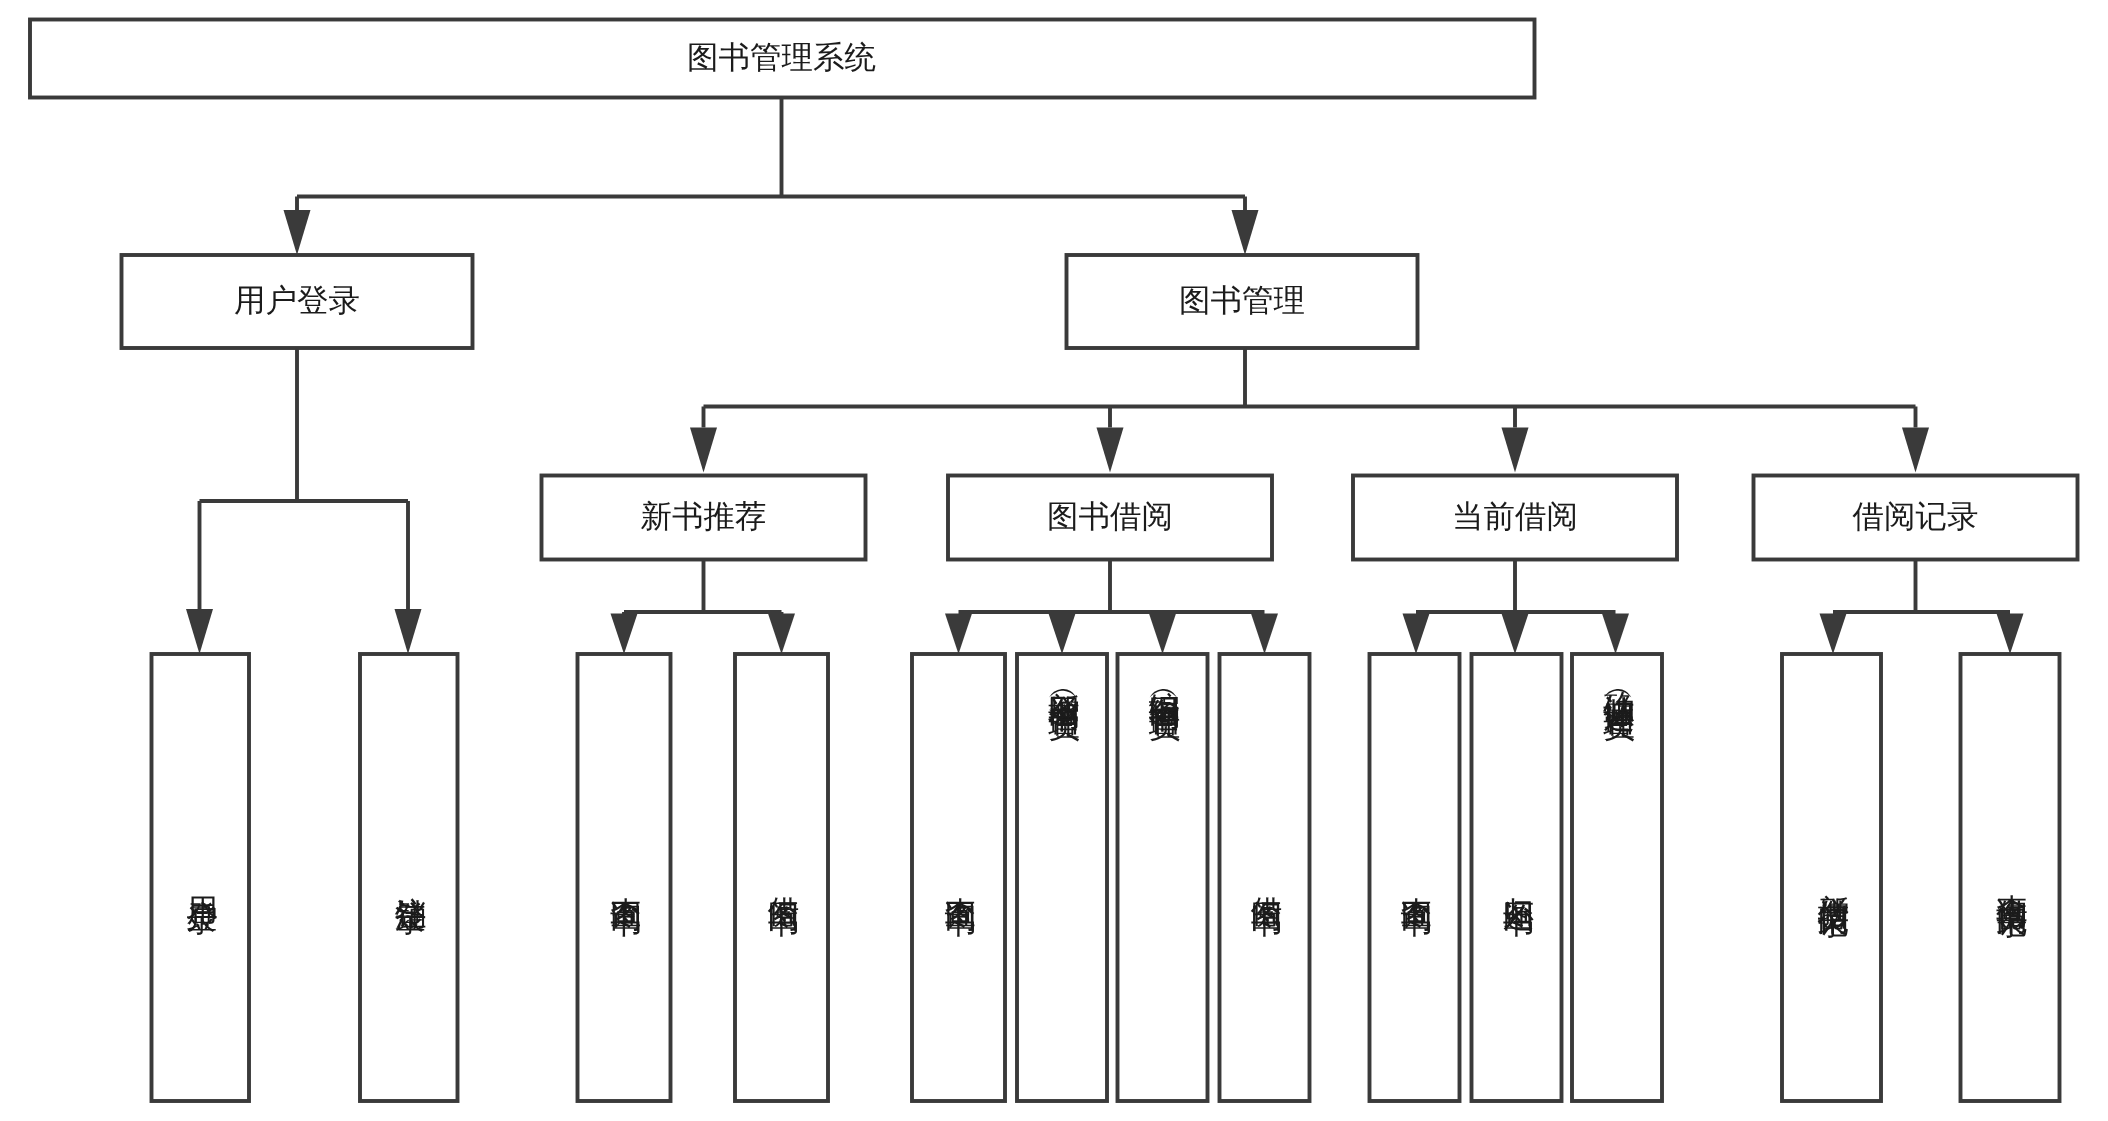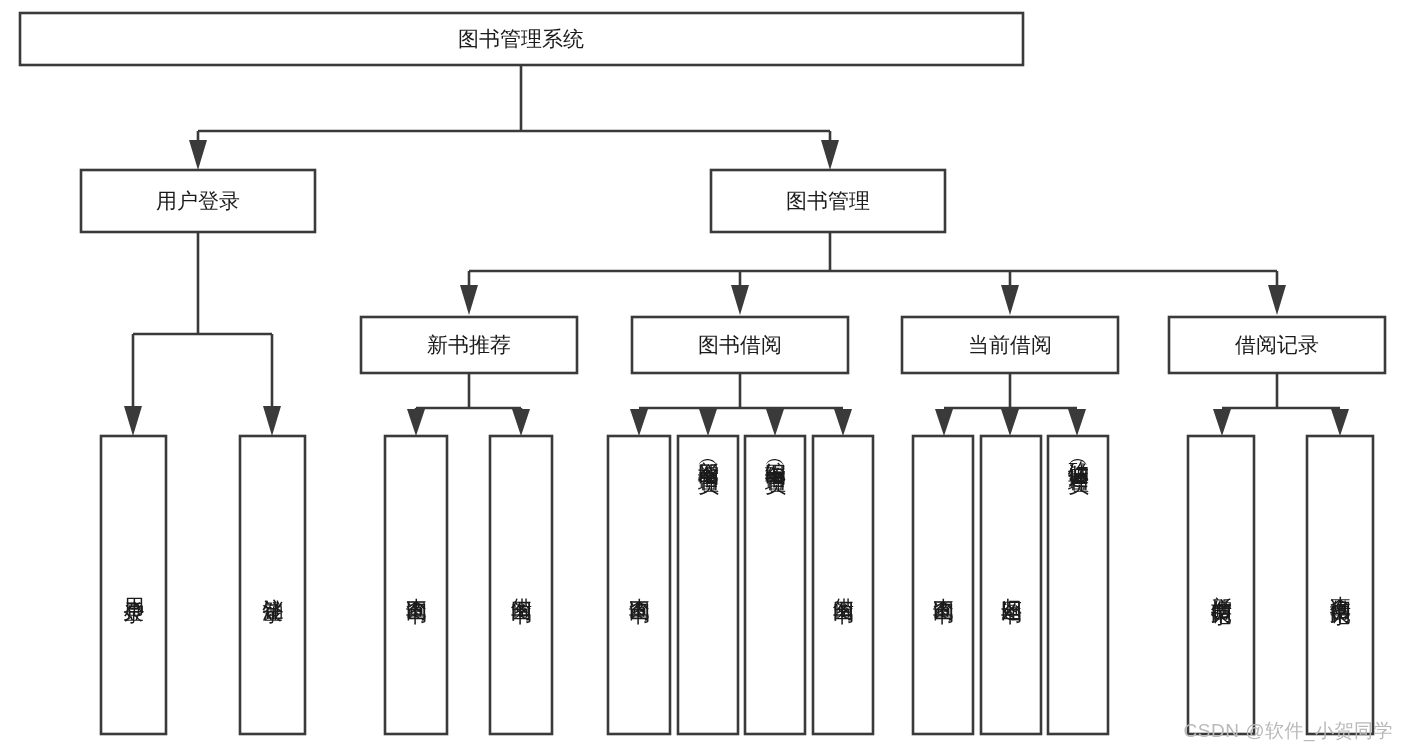--- a/index.html
+++ b/index.html
@@ -244,15 +244,14 @@
     <span class="vtext" style="margin-top:8px;">确认归还（管理员）</span>
   </div>
 
   <div class="vtext-wrap" style="left:1188px; top:436px; width:66px; height:298px;">
     <span class="vtext">新增借阅记录</span>
   </div>
   <div class="vtext-wrap" style="left:1307px; top:436px; width:66px; height:298px;">
     <span class="vtext">查询借阅记录</span>
   </div>
 
-  <div class="watermark">CSDN @软件_小贺同学</div>
 
 </div>
 
 </body></html>

